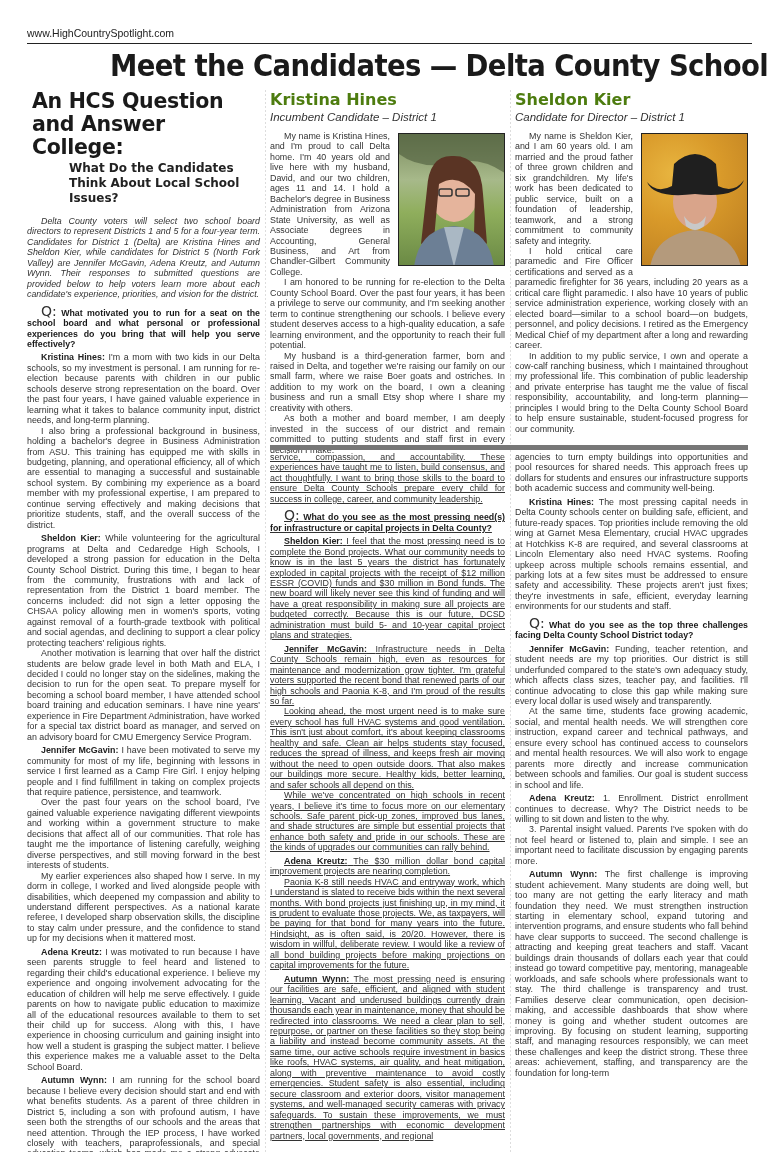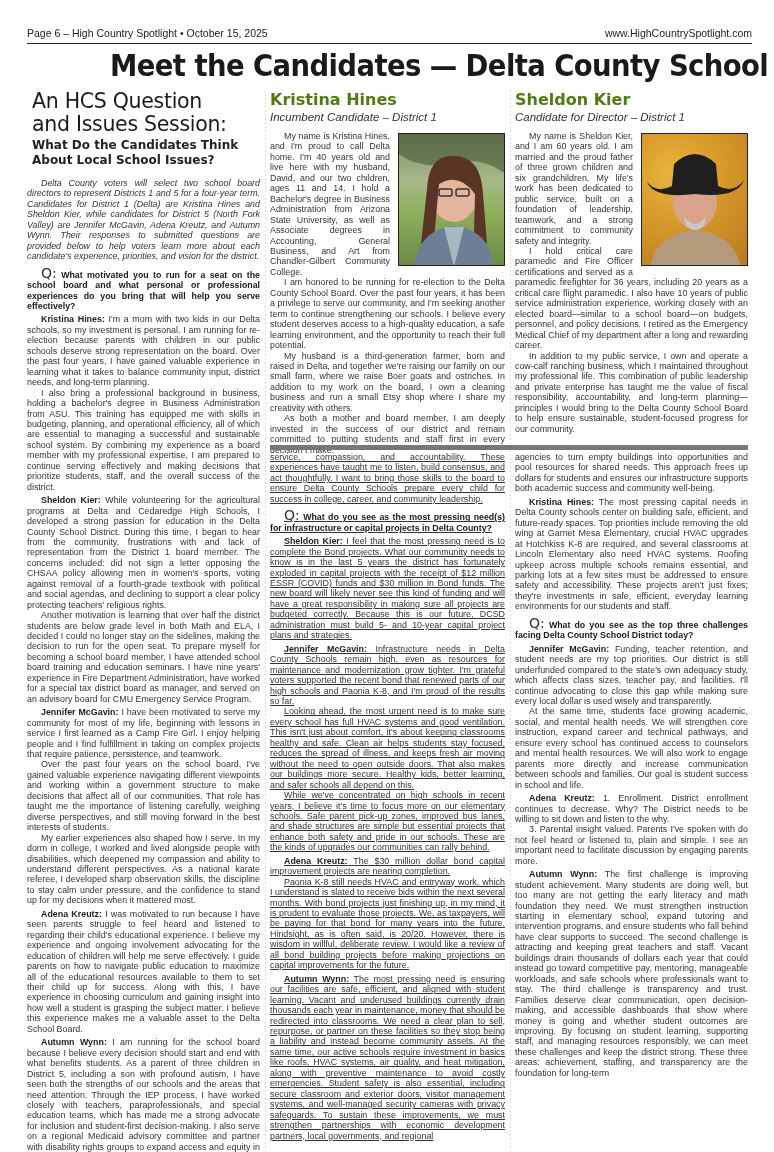--- a/index.html
+++ b/index.html
@@ -6,22 +6,22 @@
   html, body { width: 774px; height: 1152px; background: #fff; overflow: hidden; }
   body { font-family: "Liberation Sans", sans-serif; color: #222; position: relative; }
   .folio { position: absolute; left: 27px; right: 22px; top: 27px; height: 17px; display: flex; justify-content: space-between; font-size: 10.5px; color: #222; border-bottom: 1.5px solid #222; }
   .main-title { position: absolute; left: 110px; right: 22px; top: 47px; text-align: right; font-family: "DejaVu Sans", sans-serif; font-weight: bold; font-size: 27.5px; letter-spacing: -0.6px; color: #1a1a1a; white-space: nowrap; transform: scaleY(1.12); transform-origin: top; }
   .col { position: absolute; font-size: 8.9px; line-height: 10.45px; text-align: justify; color: #333; hyphens: auto; }
   .col p { text-indent: 14px; }
   .col p.gap { margin-top: 3px; }
   .colL { left: 27px; width: 233px; top: 90px; }
   .colM { left: 270px; width: 235px; top: 452px; text-decoration: underline; }
   .colR { left: 515px; width: 233px; top: 452px; }
-  .sess-title { font-family: "DejaVu Sans", sans-serif; font-weight: normal; font-size: 20.5px; line-height: 23px; color: #1a1a1a; letter-spacing: -0.3px; padding-left: 5px; text-align: left; }
-  .sess-sub { font-family: "DejaVu Sans", sans-serif; font-weight: bold; font-size: 12px; line-height: 15px; color: #222; padding-left: 5px; margin-top: 2px; text-align: left; }
+  .sess-title { font-family: "DejaVu Sans", sans-serif; font-weight: bold; font-size: 20.5px; line-height: 23px; color: #1a1a1a; letter-spacing: -0.3px; padding-left: 5px; text-align: left; }
+  .sess-sub { font-family: "DejaVu Sans", sans-serif; font-weight: bold; font-size: 12px; line-height: 15px; color: #222; padding-left: 5px; margin-top: 2px; text-align: left; margin-left: 37px; }
   .intro { font-style: italic; margin-top: 10px; }
   .q { font-weight: bold; color: #1a1a1a; margin-top: 6px; margin-bottom: 3px; text-align: justify; font-size: 8.8px; }
   .q .qmark { font-size: 14px; font-weight: normal; color: #333; margin-left: 14px; font-family: "DejaVu Sans", sans-serif; }
   .spk { font-weight: bold; color: #222; }
   .cand { position: absolute; top: 90px; }
   .candK { left: 270px; width: 235px; }
   .candS { left: 515px; width: 233px; }
   .cand-name { font-family: "DejaVu Sans", sans-serif; font-weight: bold; font-size: 16px; color: #4d7c0f; line-height: 20px; }
   .cand-role { font-style: italic; font-size: 11.5px; color: #333; line-height: 14px; margin-bottom: 7px; }
   .bio { font-size: 8.9px; line-height: 10.45px; text-align: justify; color: #333; }
@@ -29,33 +29,32 @@
   .photo { float: right; width: 107px; height: 133px; border: 1px solid #222; margin: 2px 0 4px 8px; position: relative; overflow: hidden; }
   .photoK { background: linear-gradient(180deg, #7a8a5e 0%, #a7b98a 35%, #8fae5c 60%, #6b8a45 100%); }
   .photoS { background: radial-gradient(circle at 30% 30%, #e8b540 0%, #d99a2a 40%, #b87a20 100%); }
   .divider { position: absolute; left: 270px; width: 478px; top: 445px; height: 5px; background: #777; }
   .vr { position: absolute; top: 90px; bottom: 0; width: 1px; background: repeating-linear-gradient(#ddd 0 2px, transparent 2px 4px); }
 </style>
 </head>
 <body>
 
 <div class="folio">
-  <span>Page 6 – High Country Spotlight • October 15, 2025</span>
   <span>www.HighCountrySpotlight.com</span>
 </div>
 
 <div class="main-title">Meet the Candidates — Delta County School</div>
 
 <div class="vr" style="left:265px"></div>
 <div class="vr" style="left:510px"></div>
 
 <div class="col colL">
   <div class="sess-title">
     <div>An HCS Question</div>
-    <div>and Issues Session:</div>
+    <div>and Answer College:</div>
   </div>
   <div class="sess-sub">What Do the Candidates Think About Local School Issues?</div>
   <p class="intro">Delta County voters will select two school board directors to represent Districts 1 and 5 for a four-year term. Candidates for District 1 (Delta) are Kristina Hines and Sheldon Kier, while candidates for District 5 (North Fork Valley) are Jennifer McGavin, Adena Kreutz, and Autumn Wynn. Their responses to submitted questions are provided below to help voters learn more about each candidate's experience, priorities, and vision for the district.</p>
 
   <div class="q"><span class="qmark">Q:</span> <span>What motivated you to run for a seat on the school board and what personal or professional experiences do you bring that will help you serve effectively?</span></div>
 
   <p><span class="spk">Kristina Hines:</span> <span>I'm a mom with two kids in our Delta schools, so my investment is personal. I am running for re-election because parents with children in our public schools deserve strong representation on the board. Over the past four years, I have gained valuable experience in learning what it takes to balance community input, district needs, and long-term planning.</span></p>
   <p>I also bring a professional background in business, holding a bachelor's degree in Business Administration from ASU. This training has equipped me with skills in budgeting, planning, and operational efficiency, all of which are essential to managing a successful and sustainable school system. By combining my experience as a board member with my professional expertise, I am prepared to continue serving effectively and making decisions that prioritize students, staff, and the overall success of the district.</p>
 
   <p class="gap"><span class="spk">Sheldon Kier:</span> <span>While volunteering for the agricultural programs at Delta and Cedaredge High Schools, I developed a strong passion for education in the Delta County School District. During this time, I began to hear from the community, frustrations with and lack of representation from the District 1 board member. The concerns included: did not sign a letter opposing the CHSAA policy allowing men in women's sports, voting against removal of a fourth-grade textbook with political and social agendas, and declining to support a clear policy protecting teachers' religious rights.</span></p>

